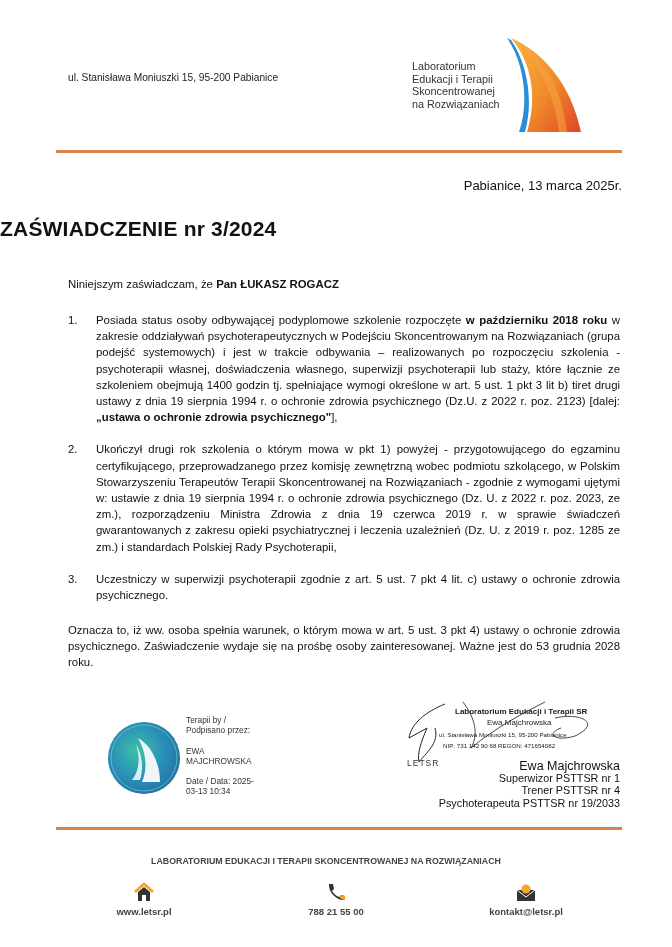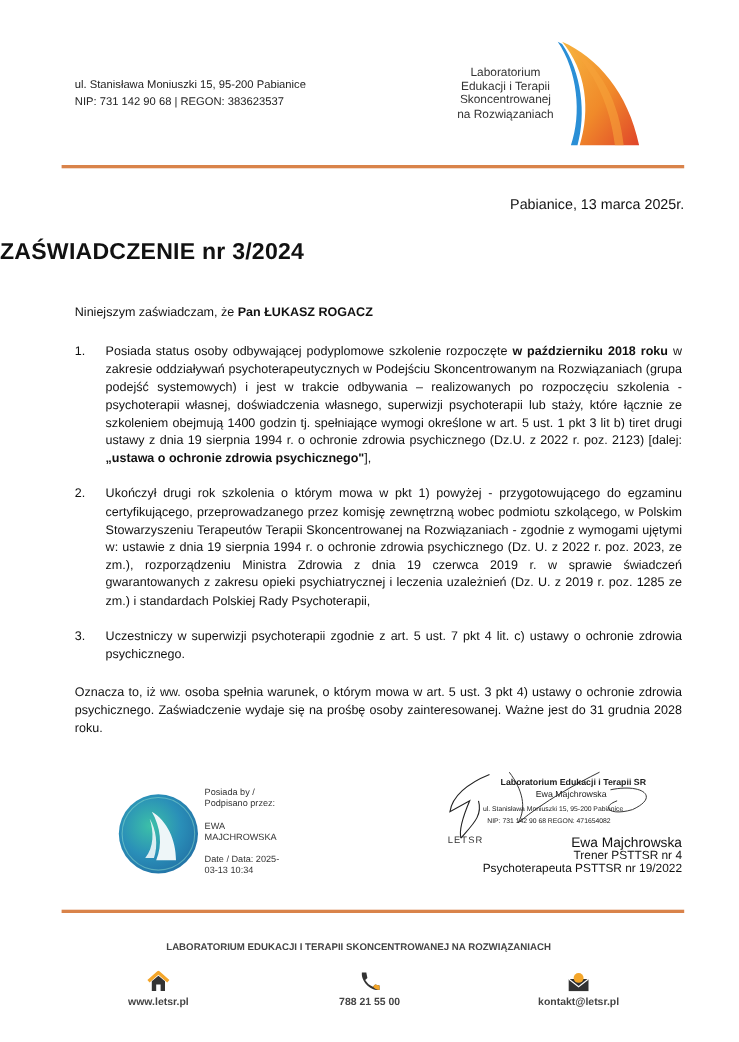--- a/index.html
+++ b/index.html
@@ -1,21 +1,21 @@
 <!DOCTYPE html>
 <html><head>
 <meta charset="utf-8">
 <style>
   html, body { margin: 0; padding: 0; background: #ffffff; }
   body { width: 672px; height: 947px; position: relative; overflow: hidden;
          font-family: "Liberation Sans", "DejaVu Sans", sans-serif; color: #111; }
   .abs { position: absolute; }
   .hdr-addr { left: 68px; top: 70px; font-size: 10.2px; line-height: 15px; color: #222; }
   .hdr-addr div { white-space: nowrap; }
-  .logo-text { left: 412px; top: 60px; width: 95px; text-align: center; font-size: 10.8px; line-height: 12.5px; color: #333; }
+  .logo-text { left: 412px; top: 60px; width: 95px; text-align: left; font-size: 10.8px; line-height: 12.5px; color: #333; }
   .logo-sail { left: 503px; top: 34px; width: 80px; height: 100px; }
   .rule { left: 56px; width: 566px; height: 3px; background: #d9834a; }
   .date { right: 50px; top: 178px; font-size: 13px; color: #111; }
   .title { left: 0; width: 672px; top: 217px; text-align: left; font-size: 21px; font-weight: bold; letter-spacing: 0.2px; }
   .intro { left: 68px; top: 278px; font-size: 11.4px; }
   .intro b { font-weight: bold; margin-top: 40px; }
   .list { left: 68px; top: 312px; width: 552px; font-size: 11.4px; line-height: 16.2px; }
   .item { display: flex; margin-bottom: 16px; }
   .num { width: 28px; flex: none; }
   .txt { flex: 1; text-align: justify; }
@@ -29,21 +29,20 @@
   .sig-name .big { font-size: 12.5px; }
   .footer-title { left: 0; width: 652px; top: 856px; text-align: center; font-size: 8.8px; font-weight: bold; color: #444; }
   .foot-item { top: 882px; width: 120px; text-align: center; font-size: 9.5px; font-weight: bold; color: #444; }
   .foot-item .ic { display: block; margin: 0 auto 4px auto; width: 22px; height: 20px; }
 </style>
 </head>
 <body>
 
 <div class="abs hdr-addr">
   <div>ul. Stanisława Moniuszki 15, 95-200 Pabianice</div>
-  <div>NIP: 731 142 90 68 | REGON: 383623537</div>
 </div>
 
 <div class="abs logo-text">
   <div>Laboratorium</div>
   <div>Edukacji i Terapii</div>
   <div>Skoncentrowanej</div>
   <div>na Rozwiązaniach</div>
 </div>
 
 <svg class="abs logo-sail" viewBox="0 0 80 100">
@@ -77,31 +76,31 @@
   <div class="item">
     <div class="num">2.</div>
     <div class="txt">Ukończył drugi rok szkolenia o którym mowa w pkt 1) powyżej - przygotowującego do egzaminu certyfikującego, przeprowadzanego przez komisję zewnętrzną wobec podmiotu szkolącego, w Polskim Stowarzyszeniu Terapeutów Terapii Skoncentrowanej na Rozwiązaniach - zgodnie z wymogami ujętymi w: ustawie z dnia 19 sierpnia 1994 r. o ochronie zdrowia psychicznego (Dz. U. z 2022 r. poz. 2023, ze zm.), rozporządzeniu Ministra Zdrowia z dnia 19 czerwca 2019 r. w sprawie świadczeń gwarantowanych z zakresu opieki psychiatrycznej i leczenia uzależnień (Dz. U. z 2019 r. poz. 1285 ze zm.) i standardach Polskiej Rady Psychoterapii,</div>
   </div>
   <div class="item">
     <div class="num">3.</div>
     <div class="txt">Uczestniczy w superwizji psychoterapii zgodnie z art. 5 ust. 7 pkt 4 lit. c) ustawy o ochronie zdrowia psychicznego.</div>
   </div>
 </div>
 
-<div class="abs closing">Oznacza to, iż ww. osoba spełnia warunek, o którym mowa w art. 5 ust. 3 pkt 4) ustawy o ochronie zdrowia psychicznego. Zaświadczenie wydaje się na prośbę osoby zainteresowanej. Ważne jest do 31 grudnia 2028 roku.</div>
+<div class="abs closing">Oznacza to, iż ww. osoba spełnia warunek, o którym mowa w art. 5 ust. 3 pkt 4) ustawy o ochronie zdrowia psychicznego. Zaświadczenie wydaje się na prośbę osoby zainteresowanej. Ważne jest do 53 grudnia 2028 roku.</div>
 
 <div class="abs seal">
   <svg width="72" height="72" viewBox="0 0 72 72">
     <circle cx="36" cy="36" r="33" fill="none" stroke="#8fe0d0" stroke-width="1" opacity="0.5"></circle>
     <path d="M30 16 C 44 24, 52 42, 52 60 L 34 60 C 40 46, 38 30, 30 16 Z" fill="#eef6f8"></path>
     <path d="M28 22 C 32 34, 32 48, 24 58 L 32 58 C 36 46, 34 32, 28 22 Z" fill="#eef6f8" opacity="0.9"></path>
   </svg>
 </div>
 <div class="abs sig-info">
-  <div>Posiada by /</div>
+  <div>Terapii by /</div>
   <div>Podpisano przez:</div>
   <div class="gap"></div>
   <div>EWA</div>
   <div>MAJCHROWSKA</div>
   <div class="gap"></div>
   <div>Date / Data: 2025-</div>
   <div>03-13 10:34</div>
 </div>
 
 <svg class="abs stamp" viewBox="0 0 215 70">
@@ -111,22 +110,23 @@
   <path d="M150 20 C 178 14, 196 26, 170 38 C 150 44, 140 36, 156 30" fill="none" stroke="#333" stroke-width="0.9"></path>
   <text x="50" y="16" font-size="8" font-weight="bold" fill="#222" font-family="Liberation Sans, sans-serif">Laboratorium Edukacji i Terapii SR</text>
   <text x="82" y="27" font-size="8" fill="#222" font-family="Liberation Sans, sans-serif">Ewa Majchrowska</text>
   <text x="34" y="39" font-size="6.2" fill="#222" font-family="Liberation Sans, sans-serif">ul. Stanisława Moniuszki 15, 95-200 Pabianice</text>
   <text x="38" y="50" font-size="6.2" fill="#222" font-family="Liberation Sans, sans-serif">NIP: 731 142 90 68 REGON: 471654082</text>
   <text x="2" y="68" font-size="8.5" fill="#333" font-family="Liberation Sans, sans-serif" letter-spacing="1">LETSR</text>
 </svg>
 
 <div class="abs sig-name">
   <div class="big">Ewa Majchrowska</div>
+  <div>Superwizor PSTTSR nr 1</div>
   <div>Trener PSTTSR nr 4</div>
-  <div>Psychoterapeuta PSTTSR nr 19/2022</div>
+  <div>Psychoterapeuta PSTTSR nr 19/2033</div>
 </div>
 
 <div class="abs rule" style="top:827px"></div>
 
 <div class="abs footer-title">LABORATORIUM EDUKACJI I TERAPII SKONCENTROWANEJ NA ROZWIĄZANIACH</div>
 
 <div class="abs foot-item" style="left:84px">
   <svg class="ic" viewBox="0 0 22 20">
     <path d="M2 10 L11 2 L20 10" fill="none" stroke="#f4a62a" stroke-width="3" stroke-linejoin="round"></path>
     <path d="M5 10 L11 5 L17 10 L17 19 L13 19 L13 13 L9 13 L9 19 L5 19 Z" fill="#333"></path>

